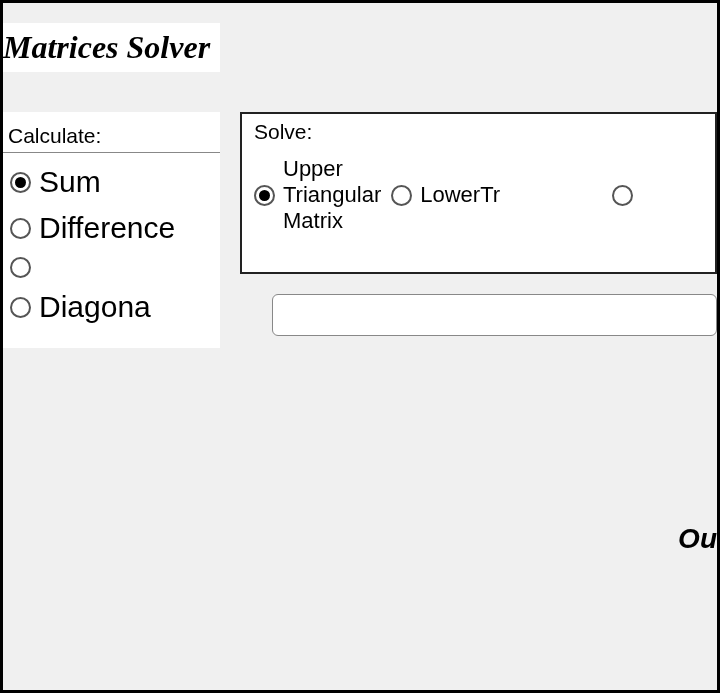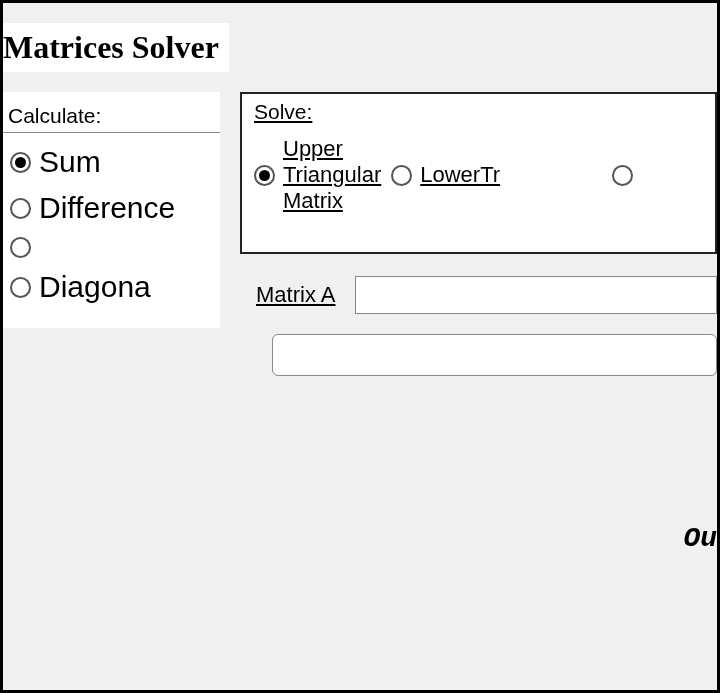--- a/index.html
+++ b/index.html
@@ -11,31 +11,33 @@
       font-family: Arial, Helvetica, sans-serif;
       background: #f0f0f0;
       width: 720px;
       height: 693px;
       overflow: hidden;
       position: relative;
       border: 3px solid #000;
     }
     .title {
       font-family: "Times New Roman", Times, serif;
+      font-style: italic;
       font-weight: bold;
       font-size: 32px;
       background: #fff;
       padding: 6px 10px 6px 0;
       display: inline-block;
       margin: 20px 0 20px 0;
     }
     .content {
       display: flex;
       align-items: flex-start;
       gap: 20px;
+      margin-top: 20px;
     }
     .calculate-panel {
       background: #fff;
       width: 220px;
       padding: 8px 0 20px 0;
       margin-left: -3px;
     }
     .panel-header {
       font-size: 21px;
       padding: 4px 8px;
@@ -69,21 +71,20 @@
       content: "";
       width: 11px;
       height: 11px;
       background: #000;
       border-radius: 50%;
     }
     .right-column {
       flex: 1;
       display: flex;
       flex-direction: column;
-      text-decoration: underline;
     }
     .solve-panel {
       border: 2px solid #222;
       background: #fff;
       padding: 6px 0 10px 0;
       height: 162px;
       width: 100%;
     }
     .solve-header {
       font-size: 21px;
@@ -128,21 +129,21 @@
       border: 1px solid #888;
       border-radius: 6px;
       background: #fff;
       font-size: 18px;
       padding: 4px 8px;
     }
     .output-label {
       position: absolute;
       right: 0;
       top: 520px;
-      font-family: Liberation Mono, monospace;
+      font-family: Liberation Sans, sans-serif;
       font-weight: bold;
       font-style: italic;
       font-size: 28px;
     }
   </style>
 </head>
 <body>
 
 
 
@@ -183,24 +184,20 @@
           <span class="radio-circle"></span>
           <span>LowerTr</span>
         </label>
         <span></span>
         <label class="radio-option">
           <span class="radio-circle"></span>
         </label>
       </div>
     </div>
 
-    <div class="matrix-row">
-      <span class="matrix-label">Matrix A</span>
-      <input class="matrix-input" type="text" value="" style="">
-    </div>
 
     <div class="second-input-row">
       <input class="second-input" type="text" value="" style="">
     </div>
   </div>
 
 </div>
 
 <div class="output-label">Ou</div>
 

